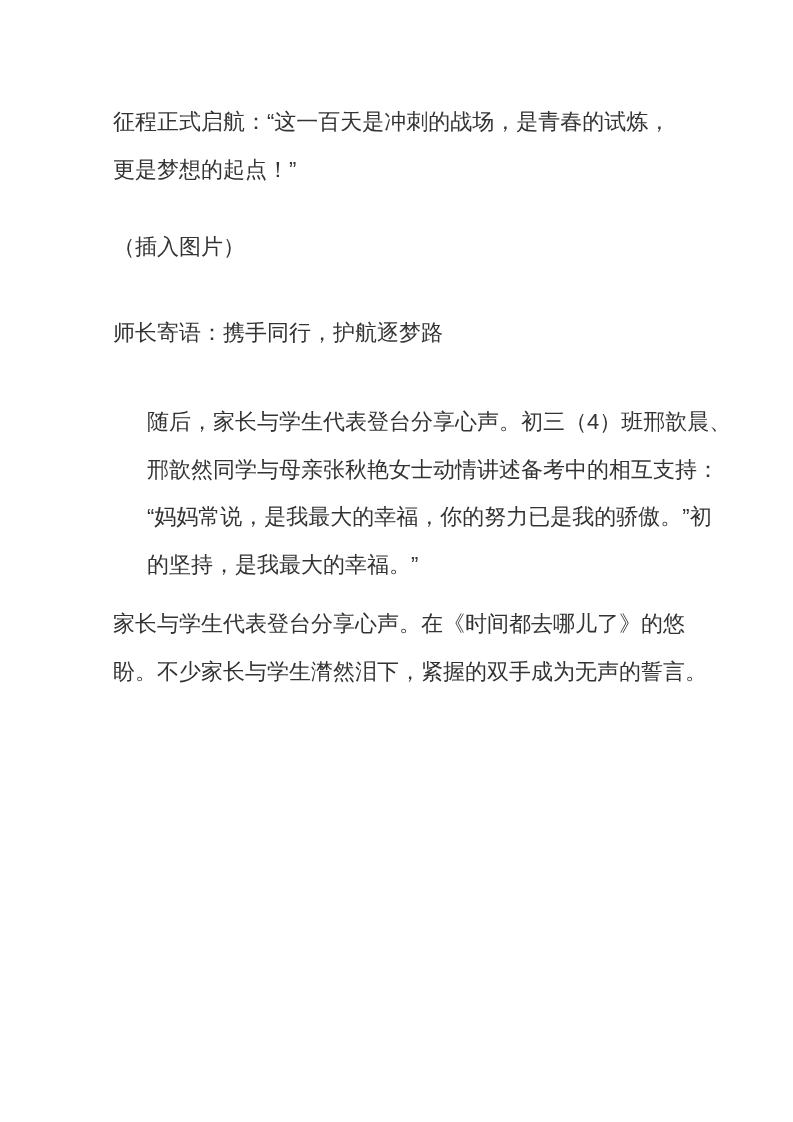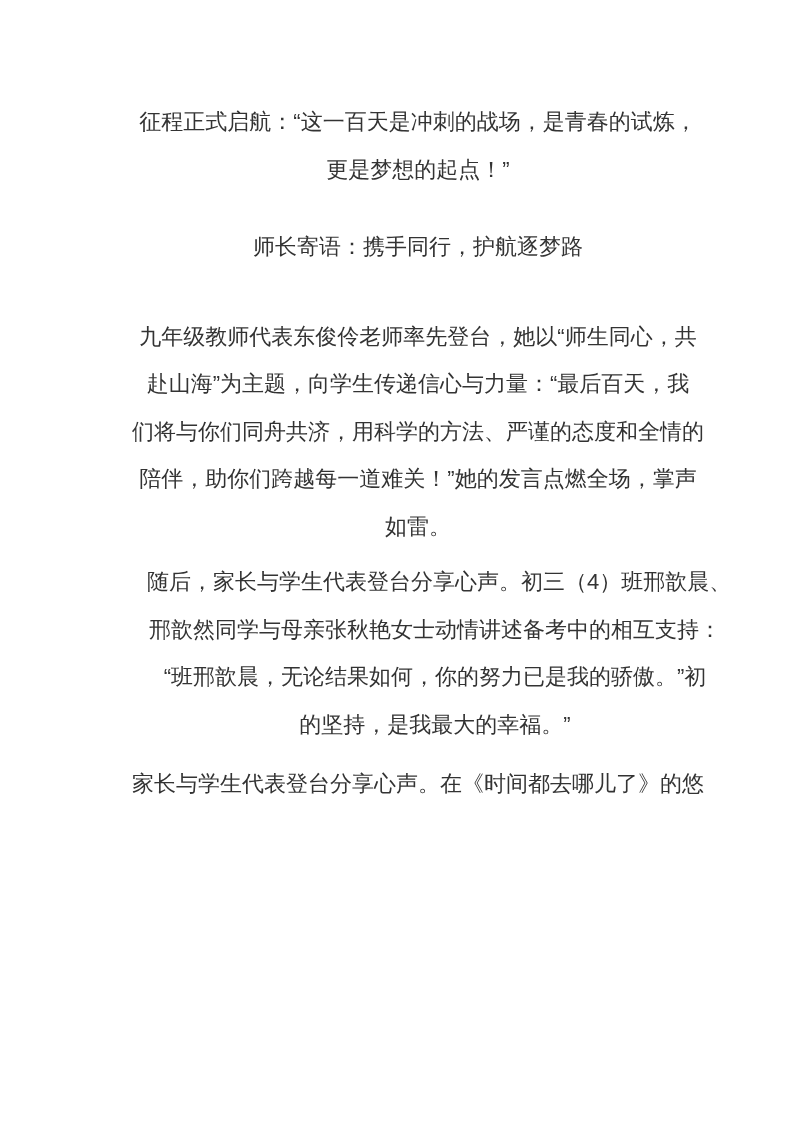--- a/index.html
+++ b/index.html
@@ -7,21 +7,20 @@
     padding: 0;
     background: #ffffff;
   }
   .page {
     position: relative;
     width: 793px;
     height: 1122px;
     background: #ffffff;
     overflow: hidden;
     font-family: "Liberation Sans", "DejaVu Sans", sans-serif;
-    text-align: center;
   }
   .text-block {
     position: absolute;
     left: 113px;
     top: 98px;
     width: 610px;
     color: #333333;
     font-size: 22px;
     font-weight: 400;
   }
@@ -43,38 +42,35 @@
 <body>
 
 <div class="page">
   <div class="text-block">
 
     <div class="para para-0">
       <div class="line">征程正式启航：“这一百天是冲刺的战场，是青春的试炼，</div>
       <div class="line">更是梦想的起点！”</div>
     </div>
 
+    <div class="para para-1">
+      <div class="line">（插入图片）</div>
+    </div>
 
     <div class="para para-2">
       <div class="line">师长寄语：携手同行，护航逐梦路</div>
     </div>
 
-    <div class="para para-3">
-      <div class="line">九年级教师代表东俊伶老师率先登台，她以“师生同心，共</div>
-      <div class="line">赴山海”为主题，向学生传递信心与力量：“最后百天，我</div>
-      <div class="line">们将与你们同舟共济，用科学的方法、严谨的态度和全情的</div>
-      <div class="line">陪伴，助你们跨越每一道难关！”她的发言点燃全场，掌声</div>
-      <div class="line">如雷。</div>
-    </div>
 
     <div class="para para-4">
       <div class="line">随后，家长与学生代表登台分享心声。初三（4）班邢歆晨、</div>
       <div class="line">邢歆然同学与母亲张秋艳女士动情讲述备考中的相互支持：</div>
-      <div class="line">“班邢歆晨，无论结果如何，你的努力已是我的骄傲。”初</div>
+      <div class="line">“妈妈常说，是我最大的幸福，你的努力已是我的骄傲。”初</div>
       <div class="line">的坚持，是我最大的幸福。”</div>
     </div>
 
     <div class="para para-5">
       <div class="line">家长与学生代表登台分享心声。在《时间都去哪儿了》的悠</div>
+      <div class="line">盼。不少家长与学生潸然泪下，紧握的双手成为无声的誓言。</div>
     </div>
 
   </div>
 </div>
 
 </body></html>

